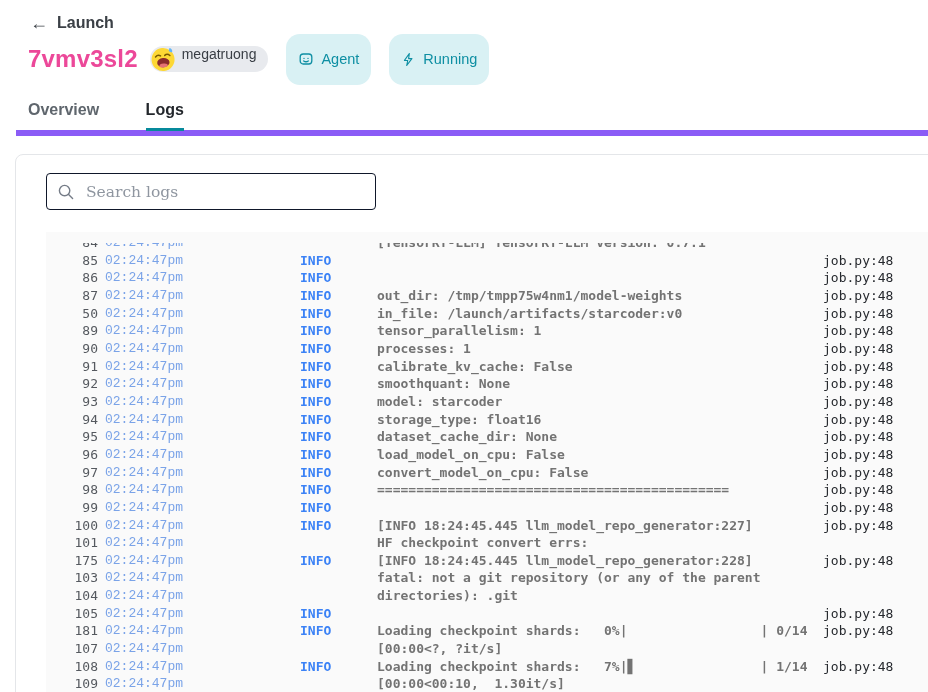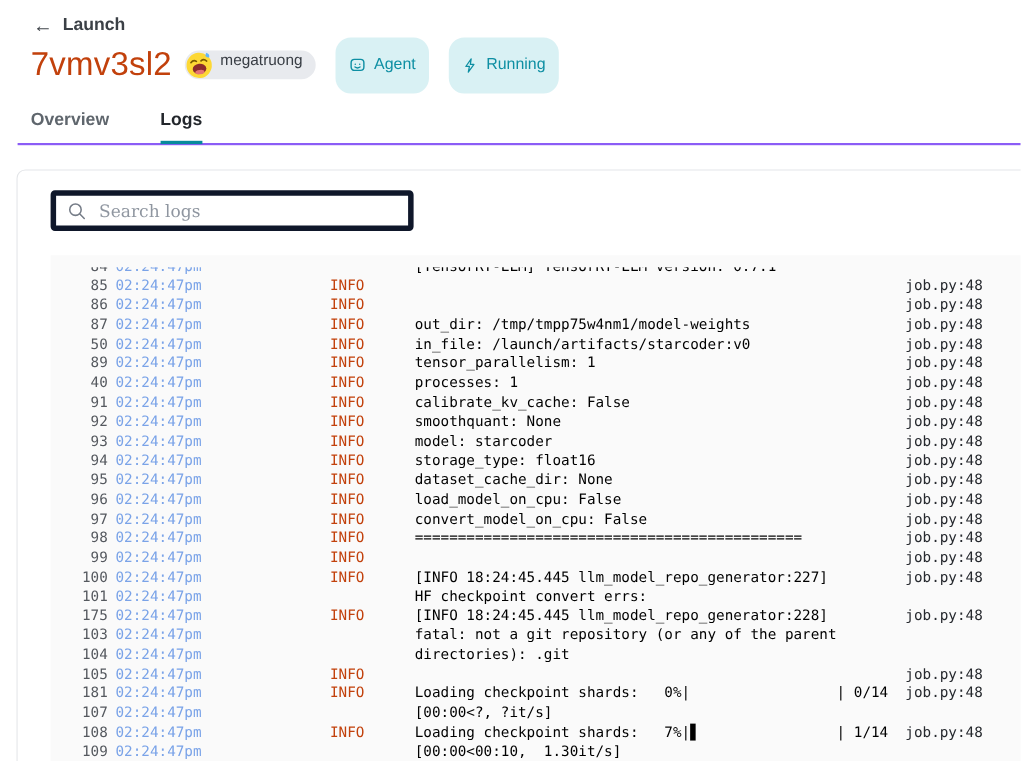--- a/index.html
+++ b/index.html
@@ -4,60 +4,60 @@
 <style>
   html,body{margin:0;padding:0;background:#fff;}
   .page{position:relative;width:928px;height:692px;overflow:hidden;background:#ffffff;
         font-family:"Liberation Sans","DejaVu Sans",sans-serif;color:#24282d;}
 
   
   .back-row{position:absolute;top:14px;left:30px;display:flex;align-items:center;gap:9px;
             font-size:16px;font-weight:700;color:#3b4046;cursor:pointer;}
   .back-arrow{font-size:18px;font-weight:400;color:#41464c;line-height:1;}
   .title-row{position:absolute;top:42px;left:28px;display:flex;align-items:center;gap:18px;height:34px;}
-  .run-title{font-size:30px;font-weight:400;color:#c2410c;margin:0;letter-spacing:.2px;}
+  .run-title{font-size:24px;font-weight:700;color:#ec4899;margin:0;letter-spacing:.2px;}
   .owner-pill{display:flex;height:26px;background:#e8eaee;border-radius:13px;
               padding:0 12px 0 0;gap:6px;font-size:14px;color:#383d44;margin-left:-6px;cursor:pointer;}
   .avatar{width:26px;height:26px;display:block;transform:rotate(-6deg);}
   .badge{display:flex;align-items:center;gap:7px;height:27px;padding:12px 12px;border-radius:14px;
          background:var(--badge-bg,#d9f1f4);color:var(--badge-text,#0e8fa3);font-size:14.5px;cursor:default;}
   .badge svg{display:block;}
 
   
-  .tabs{position:absolute;left:16px;top:101px;width:912px;border-bottom:2px solid #8b5cf6;}
+  .tabs{position:absolute;left:16px;top:101px;width:912px;border-bottom:6px solid #8b5cf6;}
   .tab{position:relative;display:inline-block;font-size:16px;font-weight:700;color:#5f666d;
        padding-bottom:11px;cursor:pointer;}
   .tab-overview{margin-left:12px;}
   .tab-logs{margin-left:42px;color:#23272c;}
   .tab.active::after{content:"";position:absolute;left:0;right:0;bottom:-1px;height:3px;
                      background:var(--accent,#078a9c);}
 
   
   .panel{position:absolute;left:15px;top:154px;width:940px;height:600px;background:#fff;
          border:1px solid #e4e6e9;border-radius:8px;box-sizing:border-box;}
 
   
-  .search-box{position:absolute;left:46px;top:173px;width:330px;height:37px;border:5px solid #0f172a;
+  .search-box{position:absolute;left:46px;top:173px;width:330px;height:37px;border:1px solid #0f172a;
               border-radius:4px;background:#fff;display:flex;align-items:center;padding:0 10px;gap:9px;
               box-sizing:border-box;}
   .search-box input{border:none;outline:none;flex:1;min-width:0;background:transparent;
               font-family:"DejaVu Serif","Liberation Serif",serif;font-size:15.5px;color:#333;}
   .search-box input::placeholder{color:#8f96a0;}
 
   
   .log-area{position:absolute;left:46px;top:232px;width:882px;height:460px;background:#fafafa;
             font-family:"DejaVu Sans Mono","Liberation Mono",monospace;font-size:13px;}
   .log-clip{position:absolute;top:11px;left:0;right:0;bottom:0;overflow:hidden;}
   .log-row{position:relative;height:17.67px;}
   .log-row:first-child{margin-top:-9px;}
   .log-row span{position:absolute;top:0;line-height:17.67px;white-space:pre;}
   .c-num{left:0;width:52px;text-align:right;color:#55595f;}
-  .c-ts{left:59px;color:var(--ts-blue,#7aa3e8);cursor:pointer;}
-  .c-lvl{left:254px;color:#c2410c;}
-  .c-msg{left:331px;color:#000000;}
+  .c-ts{left:59px;color:var(--ts-blue,#7aa3e8);cursor:pointer;font-family:Liberation Mono, monospace;}
+  .c-lvl{left:254px;color:#3b82f6;font-weight:bold;}
+  .c-msg{left:331px;color:#737373;font-weight:bold;}
   .c-src{left:777px;color:#26292e;}
 </style>
 </head>
 <body>
 
 <div class="page">
 
   <div class="back-row">
     <span class="back-arrow">←</span>
     <span>Launch</span>
@@ -148,21 +148,21 @@
     <span class="c-src">job.py:48</span>
   </div>
         <div class="log-row">
     <span class="c-num">89</span>
     <span class="c-ts">02:24:47pm</span>
     <span class="c-lvl">INFO</span>
     <span class="c-msg">tensor_parallelism: 1</span>
     <span class="c-src">job.py:48</span>
   </div>
         <div class="log-row">
-    <span class="c-num">40</span>
+    <span class="c-num">90</span>
     <span class="c-ts">02:24:47pm</span>
     <span class="c-lvl">INFO</span>
     <span class="c-msg">processes: 1</span>
     <span class="c-src">job.py:48</span>
   </div>
         <div class="log-row">
     <span class="c-num">91</span>
     <span class="c-ts">02:24:47pm</span>
     <span class="c-lvl">INFO</span>
     <span class="c-msg">calibrate_kv_cache: False</span>

